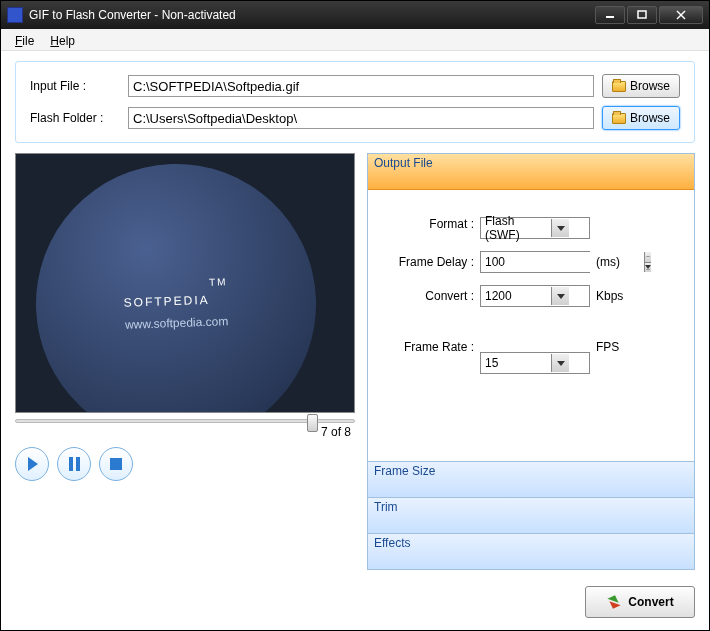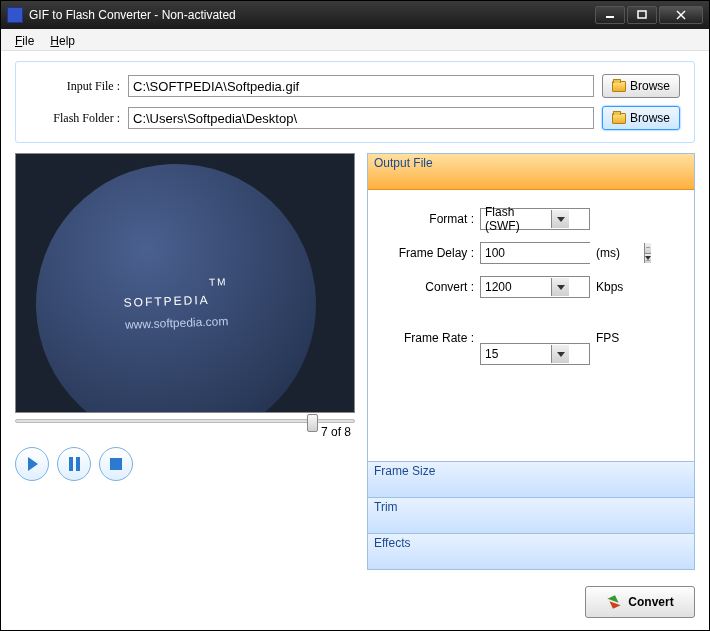--- a/index.html
+++ b/index.html
@@ -11,21 +11,21 @@
 .winbtns { display: flex; gap: 2px; }
 .winbtn { width: 30px; height: 18px; background: linear-gradient(#444, #222); border: 1px solid #555; border-radius: 2px; color: #fff; display: flex; align-items: center; justify-content: center; cursor: default; }
 .close { width: 44px; background: linear-gradient(#555, #222); }
 .menubar { height: 22px; background: #f4f4f4; display: flex; align-items: flex-end; padding: 0 6px; border-bottom: 1px solid #e0e0e0; }
 .menuitem { padding: 2px 8px; cursor: default; }
 .menuitem u { text-decoration: underline; }
 .content { flex: 1; padding: 10px 14px 12px 14px; display: flex; flex-direction: column; gap: 10px; }
 .file-panel { border: 1px solid #bfe0ff; border-radius: 3px; padding: 12px 14px; background: #fff; }
 .file-row { display: flex; align-items: center; gap: 8px; margin-bottom: 8px; }
 .file-row:last-child { margin-bottom: 0; }
-.file-label { width: 90px; text-align: right; font-family: Liberation Serif, serif; }
+.file-label { width: 90px; text-align: left; }
 .file-input { flex: 1; height: 22px; border: 1px solid #999; padding: 2px 4px; font-size: 13px; }
 .browse-btn { width: 78px; height: 24px; background: linear-gradient(#fefefe, #e2e2e2); border: 1px solid #888; border-radius: 3px; display: flex; align-items: center; justify-content: center; gap: 4px; cursor: default; }
 .browse-btn.active { border: 1px solid #3399ff; box-shadow: 0 0 2px #3399ff; background: linear-gradient(#eef6ff, #cde8ff); }
 .folder-icon { width: 14px; height: 11px; background: linear-gradient(#ffe27a, #f0b030); border: 1px solid #b08010; border-radius: 1px; position: relative; }
 .folder-icon::before { content: ""; position: absolute; top: -3px; left: 0; width: 6px; height: 3px; background: #f0c050; border: 1px solid #b08010; border-bottom: none; border-radius: 1px 1px 0 0; }
 .main-area { flex: 1; display: flex; gap: 12px; }
 .left { width: 340px; display: flex; flex-direction: column; }
 .preview { width: 340px; height: 260px; background: #1a2230; border: 1px solid #888; position: relative; overflow: hidden; }
 .disc { position: absolute; left: 20px; top: 10px; width: 280px; height: 280px; border-radius: 50%; background: radial-gradient(circle at 40% 30%, #4a6090, #2a3a5a 70%, #1a2540); display: flex; flex-direction: column; align-items: center; justify-content: center; color: #fff; transform: rotate(-2deg); }
 .disc .brand { font-size: 30px; font-weight: 300; letter-spacing: 2px; }
@@ -146,21 +146,21 @@
               <div class="ctrl-stop"></div>
             </div>
         </div>
       </div>
 
       <div class="right">
         <div class="section-header active">Output File</div>
         <div class="section-body">
           <div class="setting-row">
             <div class="setting-label">Format :</div>
-            <div class="setting-select" style="display:flex;align-items:center;">
+            <div class="setting-select" style="display:flex;align-items:center;margin-top:9px;">
               <span style="flex:1">Flash (SWF)</span>
               <div class="dd-btn">
                   <div class="dd-arrow"></div>
                 </div>
             </div>
             <div class="unit"></div>
           </div>
           <div class="setting-row">
             <div class="setting-label">Frame Delay :</div>
             <div class="setting-spinner">

